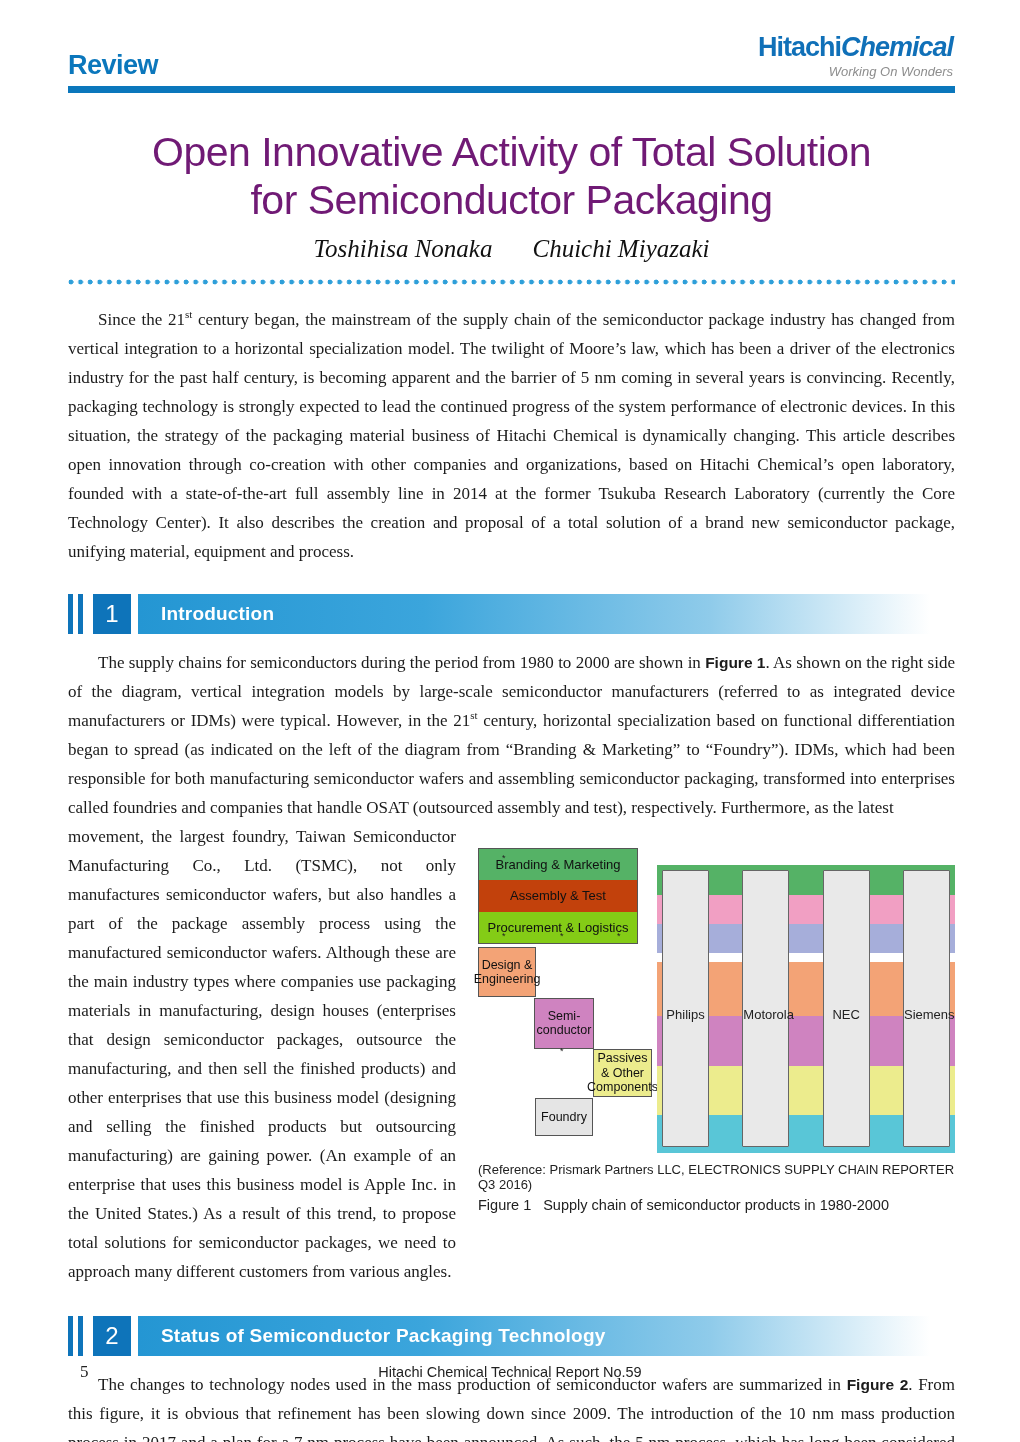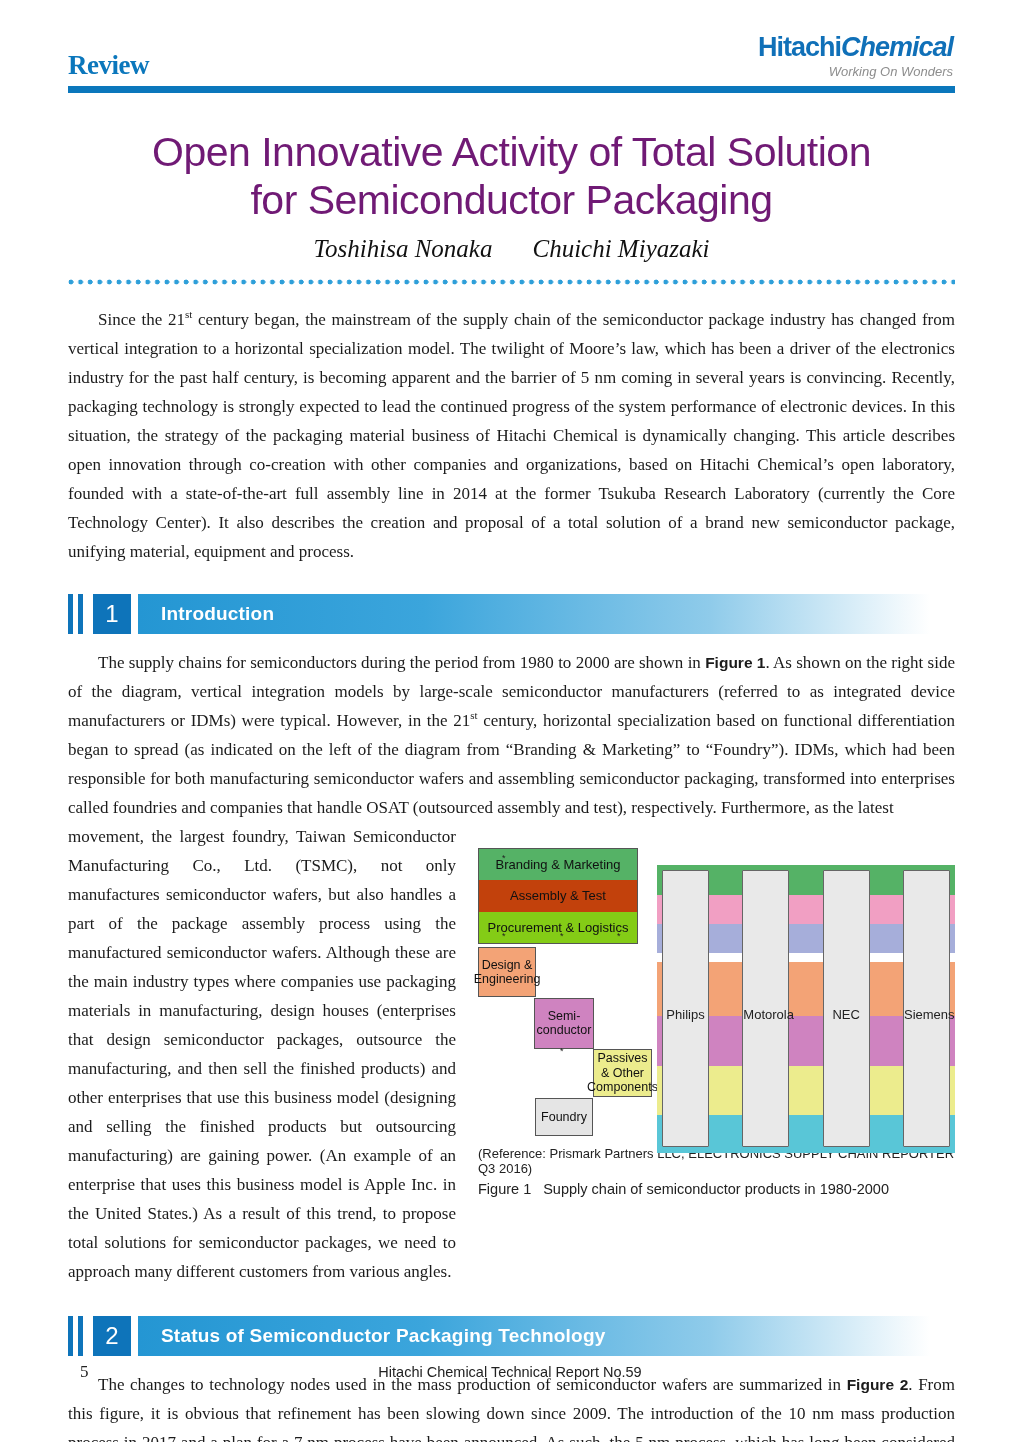--- a/index.html
+++ b/index.html
@@ -5,21 +5,21 @@
   * { margin:0; padding:0; box-sizing:border-box; }
   html,body { background:#ffffff; }
   body {
     width:1020px; height:1442px; position:relative; overflow:hidden;
     font-family:"Liberation Serif", serif; color:#1b1b1b;
   }
   .page { position:absolute; left:68px; top:0; width:887px; height:1442px; }
 
   
   .hdr { display:flex; justify-content:space-between; align-items:flex-end; margin-top:34px; }
-  .review { font-family:Liberation Serif, serif; font-weight:bold; font-size:27px; color:#0b77bc; letter-spacing:-0.5px; }
+  .review { font-family:Liberation Sans, sans-serif; font-weight:bold; font-size:27px; color:#0b77bc; letter-spacing:-0.5px; }
   .logo { text-align:right; margin-bottom:2px; padding-right:2px; }
   .logo-line { font-family:"Liberation Sans", sans-serif; color:#1070b8; font-size:27px; line-height:1; white-space:nowrap; }
   .logo-hitachi { font-weight:600; letter-spacing:-1px; }
   .logo-chemical { font-weight:800; font-style:italic; letter-spacing:-1px; }
   .logo-tagline { font-family:"Liberation Sans", sans-serif; font-style:italic; font-size:13px; color:#8d8d8d; margin-top:3px; }
   .blue-rule { height:7px; background:#0b77bc; margin-top:5px; }
 
   
   .title { margin-top:36px; text-align:center; font-family:"Liberation Sans", sans-serif; font-weight:normal; font-size:41px; line-height:1.17; color:#701a75; letter-spacing:-0.5px; }
   .authors { margin-top:10px; text-align:center; font-style:italic; font-size:25px; color:#111; }
@@ -50,21 +50,21 @@
   .f-topblock { position:absolute; left:0; top:0; width:160px; height:96px; border:1px solid #555; display:flex; flex-direction:column; }
   .f-band { flex:1; display:flex; align-items:center; justify-content:center; font-size:13px; color:#111; }
   .f-box { position:absolute; border:1px solid #555; display:flex; align-items:center; justify-content:center; text-align:center; font-size:12.5px; line-height:1.15; color:#111; white-space:pre-line; }
   .f-rightblock { position:absolute; left:179px; top:17px; width:298px; height:288px; }
   .f-stripe { width:100%; }
   .f-bars { position:absolute; left:0; top:5px; width:100%; height:277px; display:flex; justify-content:space-between; padding:0 5px; }
   .f-bar { width:47px; background:#e9e9e9; border:1px solid #666; border-radius:1px; }
   .f-barlabel { margin-top:136px; text-align:center; font-size:13px; color:#222; }
   .f-mark { position:absolute; font-size:9px; color:#222; line-height:1; }
 
-  .fig-reference { margin-top:10px; font-size:13px; color:#222; }
+  .fig-reference { margin-top:26px; font-size:13px; color:#222; }
   .fig-caption { margin-top:5px; font-size:14.5px; color:#222; }
   .fig-caption .cap-text { margin-left:12px; }
 
   
   .footer { position:absolute; left:0; top:1362px; width:1020px; height:24px; }
   .page-num { position:absolute; left:80px; top:0; font-family:"Liberation Serif", serif; font-size:17px; color:#222; }
   .journal { position:absolute; left:0; width:100%; text-align:center; top:2px; font-family:"Liberation Sans", sans-serif; font-size:14.5px; color:#222; }
 </style>
 </head>
 <body>

